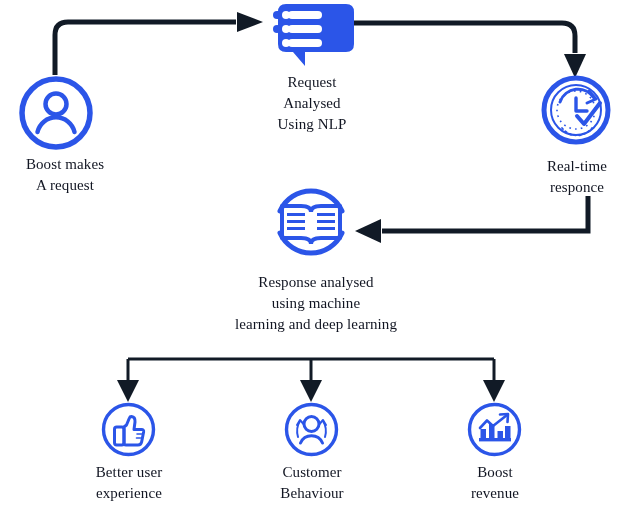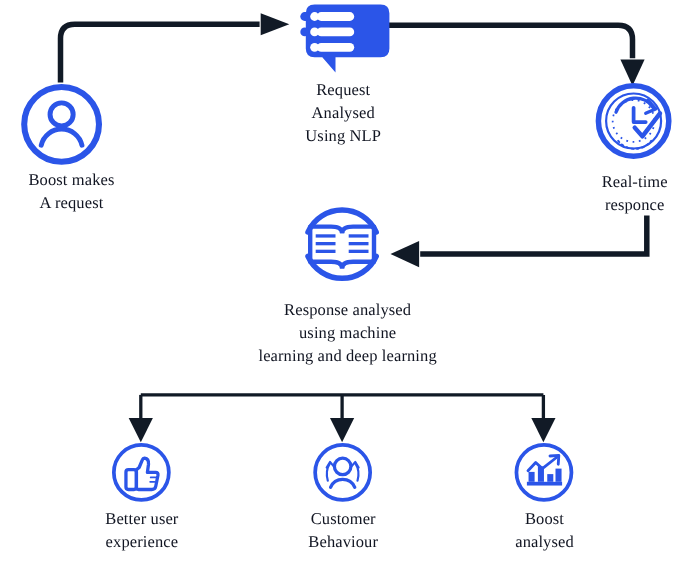--- a/index.html
+++ b/index.html
@@ -153,15 +153,15 @@
       <rect x="13" y="37" width="32" height="3.4" fill="#2B55E8"></rect>
       <rect x="14.5" y="28" width="5.5" height="9" fill="#2B55E8"></rect>
       <rect x="23" y="23" width="5.5" height="14" fill="#2B55E8"></rect>
       <rect x="31.5" y="30" width="5.5" height="7" fill="#2B55E8"></rect>
       <rect x="39" y="25" width="5.5" height="12" fill="#2B55E8"></rect>
       <path d="M14,27 L21,19.5 L27,25 L41,14" fill="none" stroke="#2B55E8" stroke-width="2.6" stroke-linecap="round" stroke-linejoin="round"></path>
       <path d="M34,13.5 L42,13 L41.5,21" fill="none" stroke="#2B55E8" stroke-width="2.6" stroke-linecap="round" stroke-linejoin="round"></path>
     </svg>
   </div>
   <div class="caption" style="left:434px;top:462px;width:122px;">Boost
-analysed</div>
+revenue</div>
 
 </div>
 
 </body></html>

